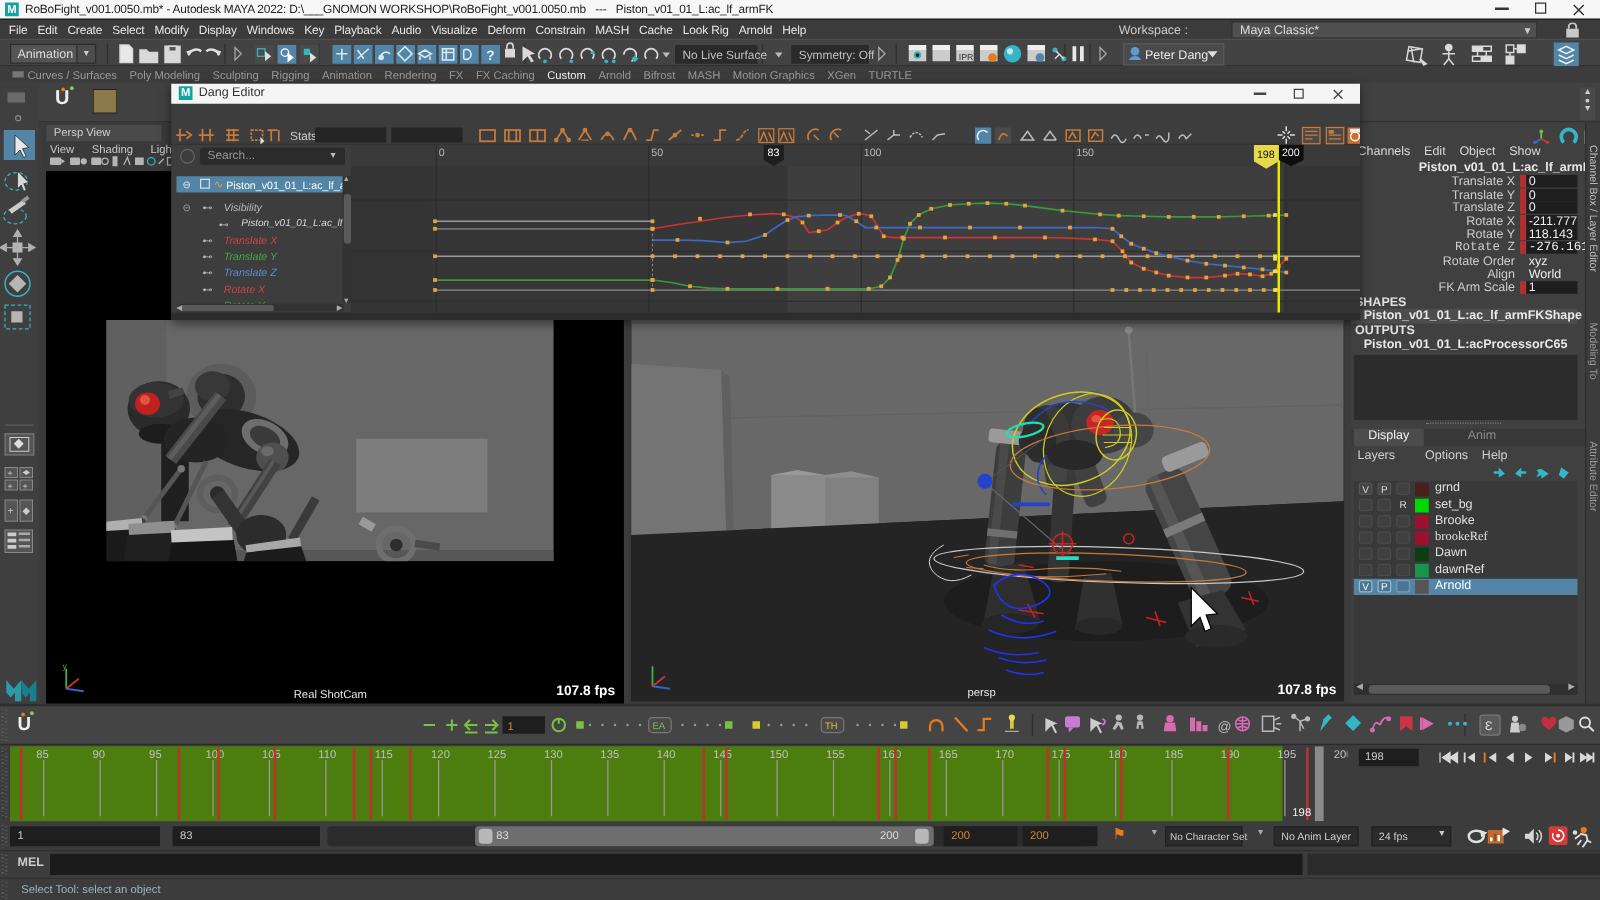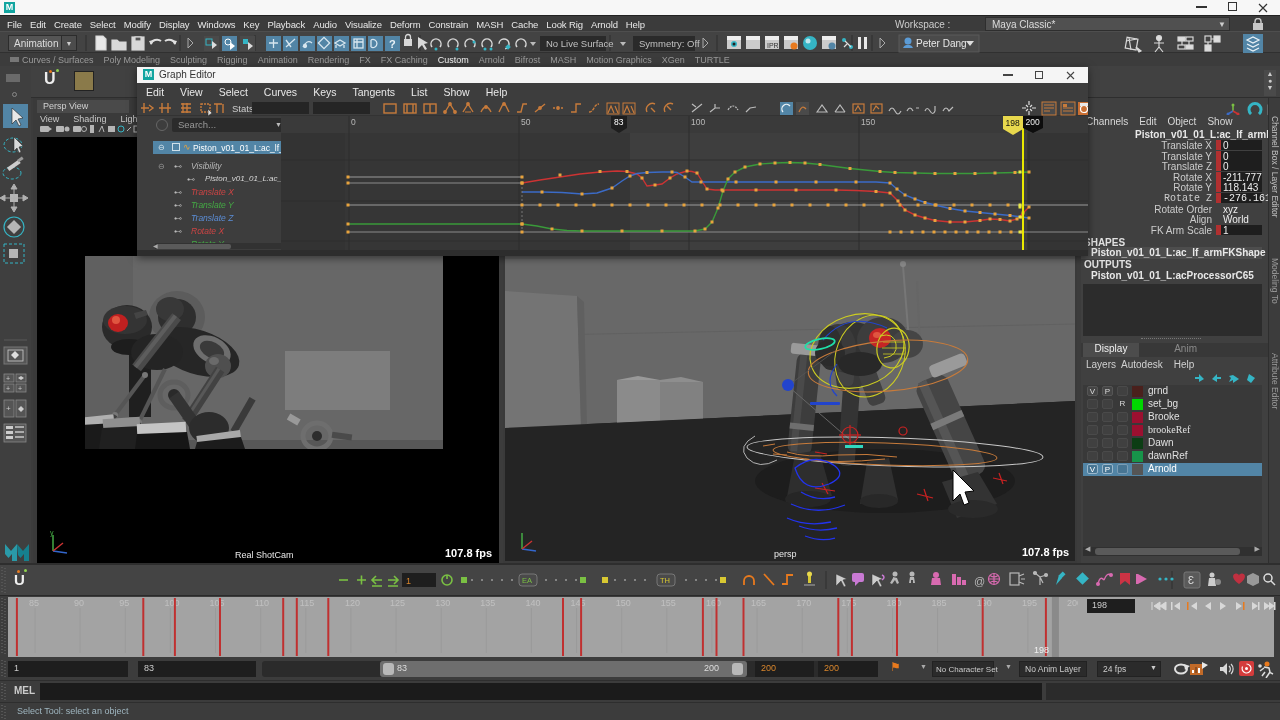--- a/index.html
+++ b/index.html
@@ -7,20 +7,21 @@
     font-family:"Liberation Sans", sans-serif; }
   .abs { position:absolute; }
   #stage { position:relative; width:1280px; height:720px; }
 </style>
 </head>
 <body>
 <div id="stage">
 
 <div class="abs" style="left:0;top:0;width:1280px;height:15px;background:#f7f7f7;">
   <div class="abs" style="left:4px;top:2px;width:11px;height:11px;background:#12a5a0;color:#fff;font-size:9px;font-weight:bold;text-align:center;line-height:11px;">M</div>
+  <div class="abs" style="left:20px;top:2px;font-size:9.5px;color:#222;letter-spacing:-0.15px;">RoBoFight_v001.0050.mb* - Autodesk MAYA 2022: D:\___GNOMON WORKSHOP\RoBoFight_v001.0050.mb&nbsp;&nbsp;&nbsp;---&nbsp;&nbsp;&nbsp;Piston_v01_01_L:ac_lf_armFK</div>
   <div class="abs" style="left:1196px;top:6px;width:11px;height:2px;background:#333;"></div>
   <div class="abs" style="left:1228px;top:2px;width:9px;height:9px;border:1.5px solid #333;"></div>
   <svg class="abs" style="left:1258px;top:3px;" width="10" height="10">
         <path d="M1 1 L9 9 M9 1 L1 9" stroke="#333" stroke-width="1.2"></path>
       </svg>
 </div>
 
 <div class="abs" style="left:0;top:15px;width:1280px;height:16px;background:#3b3b3b;border-top:1px solid #222;">
   <div class="abs" style="left:7px;top:3px;font-size:9.5px;color:#e8e8e8;letter-spacing:-0.1px;">
     <span style="margin-right:8px;">File</span><span style="margin-right:8px;">Edit</span><span style="margin-right:8px;">Create</span><span style="margin-right:8px;">Select</span><span style="margin-right:8px;">Modify</span><span style="margin-right:8px;">Display</span><span style="margin-right:8px;">Windows</span><span style="margin-right:8px;">Key</span><span style="margin-right:8px;">Playback</span><span style="margin-right:8px;">Audio</span><span style="margin-right:8px;">Visualize</span><span style="margin-right:8px;">Deform</span><span style="margin-right:8px;">Constrain</span><span style="margin-right:8px;">MASH</span><span style="margin-right:8px;">Cache</span><span style="margin-right:8px;">Look Rig</span><span style="margin-right:8px;">Arnold</span><span>Help</span>
@@ -593,21 +594,21 @@
   </div>
   <div class="abs" style="left:3px;top:161px;font-size:10px;font-weight:bold;color:#e0e0e0;">OUTPUTS</div>
   <div class="abs" style="left:10px;top:172px;font-size:10px;font-weight:bold;color:#e8e8e8;">Piston_v01_01_L:acProcessorC65</div>
   <div class="abs" style="left:2px;top:186px;width:179px;height:52px;background:#2c2c2c;"></div>
   <div class="abs" style="left:60px;top:240px;width:60px;height:3px;border-top:1px dotted #777;"></div>
 
   <div class="abs" style="left:0px;top:245px;width:187px;height:14px;background:#383838;">
     <div class="abs" style="left:2px;top:0;width:56px;height:14px;background:#4c4c4c;font-size:10px;color:#f0f0f0;text-align:center;padding-top:0px;">Display</div>
     <div class="abs" style="left:60px;top:0;width:56px;height:14px;font-size:10px;color:#8a8a8a;text-align:right;">Anim</div>
   </div>
-  <div class="abs" style="left:5px;top:261px;font-size:10px;color:#d0d0d0;"><span style="margin-right:5px;">Layers</span><span style="margin-right:11px;">Autodesk</span><span>Help</span></div>
+  <div class="abs" style="left:5px;top:261px;font-size:10px;color:#d0d0d0;"><span style="margin-right:24px;">Layers</span><span style="margin-right:11px;">Options</span><span>Help</span></div>
   <svg width="70" height="12" style="position:absolute;left:112px;top:274px;">
     <g fill="#35b5c5">
       <polygon points="6,2 11,7 6,10 6,7 2,7 2,5 6,5"></polygon>
       <polygon points="24,2 19,7 24,10 24,7 28,7 28,5 24,5"></polygon>
       <polygon points="40,3 46,7 40,11 40,8 36,10 38,6 36,4"></polygon>
       <polygon points="56,2 62,6 58,11 54,8"></polygon>
     </g>
   </svg>
 
   <div class="abs" style="left:2px;top:287px;width:179px;height:162px;background:#393939;" id="layers">
@@ -671,33 +672,28 @@
 <div class="abs" style="left:1268px;top:98px;width:12px;height:465px;background:#3c3c3c;border-left:1px solid #2e2e2e;">
   <div class="abs" style="left:1px;top:18px;font-size:8.5px;color:#c0c0c0;writing-mode:vertical-rl;white-space:nowrap;">Channel Box / Layer Editor</div>
   <div class="abs" style="left:1px;top:160px;font-size:8.5px;color:#9a9a9a;writing-mode:vertical-rl;white-space:nowrap;">Modeling To</div>
   <div class="abs" style="left:1px;top:255px;font-size:8.5px;color:#9a9a9a;writing-mode:vertical-rl;white-space:nowrap;">Attribute Editor</div>
 </div>
 
 <div class="abs" style="left:137px;top:67px;width:951px;height:189px;background:#3d3d3d;box-shadow:0 2px 8px rgba(0,0,0,0.5);" id="graphed">
 
   <div class="abs" style="left:0;top:0;width:951px;height:16px;background:#f5f5f5;">
     <div class="abs" style="left:6px;top:2px;width:11px;height:11px;background:#12a5a0;color:#fff;font-size:9px;font-weight:bold;text-align:center;line-height:11px;">M</div>
-    <div class="abs" style="left:22px;top:2px;font-size:10px;color:#333;">Graph Editor</div>
+    <div class="abs" style="left:22px;top:2px;font-size:10px;color:#333;">Dang Editor</div>
     <div class="abs" style="left:866px;top:7px;width:10px;height:1.5px;background:#444;"></div>
     <div class="abs" style="left:898px;top:4px;width:8px;height:8px;border:1px solid #444;"></div>
     <svg class="abs" style="left:929px;top:4px;" width="9" height="9">
           <path d="M1 1 L8 8 M8 1 L1 8" stroke="#444" stroke-width="1.1"></path>
         </svg>
   </div>
 
-  <div class="abs" style="left:0;top:16px;width:951px;height:17px;background:#3d3d3d;">
-    <div class="abs" style="left:9px;top:3px;font-size:10.5px;color:#e8e8e8;">
-      <span style="margin-right:16px;">Edit</span><span style="margin-right:16px;">View</span><span style="margin-right:16px;">Select</span><span style="margin-right:16px;">Curves</span><span style="margin-right:16px;">Keys</span><span style="margin-right:16px;">Tangents</span><span style="margin-right:16px;">List</span><span style="margin-right:16px;">Show</span><span>Help</span>
-    </div>
-  </div>
 
   <div class="abs" style="left:0;top:33px;width:951px;height:16px;background:#3d3d3d;border-bottom:1px solid #333;" id="getoolbar">
     <svg width="951" height="16">
       <g stroke="#c77b3b" stroke-width="1.4" fill="none">
         <path d="M7 3 v10 M4 8 h8 M12 5 l4 3 -4 3"></path>
         <path d="M25 3 v10 M31 3 v10 M22 8 h12"></path>
         <path d="M44 4 h10 M44 8 h10 M44 12 h10 M46 3 v10 M50 3 v10"></path>
         <rect x="64" y="4" width="9" height="8" stroke-dasharray="2 1"></rect>
         <path d="M80 4 v9 M77 4 h8 M86 4 v9"></path>
       </g>
@@ -800,21 +796,21 @@
         <rect x="924" y="2" width="14" height="13" fill="#4a4a4a" stroke="#c77b3b" stroke-width="1"></rect>
             <path d="M926 8 h10 M926 11 h10" stroke="#c77b3b" stroke-width="1"></path>
             <rect x="926" y="4" width="4" height="3" fill="#c77b3b"></rect>
         <rect x="941" y="2" width="13" height="13" fill="#c96f33"></rect>
             <circle cx="947" cy="9" r="3.5" fill="none" stroke="#fff" stroke-width="1.2"></circle>
             <rect x="943" y="3" width="8" height="3" fill="#e8e8e8"></rect>
       </g>
     </svg>
   </div>
 
-  <div class="abs" style="left:16px;top:49px;width:144px;height:133px;background:#3d3d3d;overflow:hidden;" id="gepanel">
+  <div class="abs" style="left:4px;top:49px;width:144px;height:133px;background:#3d3d3d;overflow:hidden;" id="gepanel">
     <div class="abs" style="left:3px;top:3px;width:12px;height:12px;border:1px solid #666;border-radius:50%;"></div>
     <div class="abs" style="left:19px;top:2px;width:116px;height:14px;background:#2b2b2b;border-radius:2px;">
       <div class="abs" style="left:6px;top:1px;font-size:9.5px;color:#999;">Search...</div>
       <div class="abs" style="right:6px;top:3px;font-size:7px;color:#bbb;">▼</div>
     </div>
 
     <div class="abs" style="left:0;top:25px;width:135px;height:13px;background:#5285a6;overflow:hidden;white-space:nowrap;">
       <span class="abs" style="left:5px;top:2px;font-size:8px;color:#dce9f0;">⊖</span>
       <span class="abs" style="left:19px;top:2px;width:8px;height:8px;border:1px solid #cfe0ea;"></span>
       <span class="abs" style="left:30px;top:1px;font-size:9px;color:#e8a33d;">∿</span>
@@ -1173,21 +1169,21 @@
     <polygon points="1253,7 1259,10 1259,17 1253,20 1247,17 1247,10" fill="#999"></polygon>
     <g stroke="#ddd" stroke-width="1.5" fill="none">
           <circle cx="1268" cy="12" r="4"></circle>
           <line x1="1271" y1="15" x2="1275" y2="19"></line>
         </g>
   </svg>
 </div>
 
 <div class="abs" style="left:0;top:596px;width:1280px;height:62px;background:#3c3c3c;">
   <div class="abs" style="left:1px;top:2px;width:5px;height:56px;background-image:repeating-linear-gradient(to bottom,#555 0 1px,transparent 1px 3px),repeating-linear-gradient(to bottom,#555 0 1px,transparent 1px 3px);background-size:2px 100%,2px 100%;background-position:0 0,3px 1px;background-repeat:repeat-y;"></div>
-      <div class="abs" style="left:8px;top:1px;width:1266px;height:60px;background:#a3a3a3;" id="timeline">
+      <div class="abs" style="left:8px;top:1px;width:1018px;height:60px;background:#4d7c0f;" id="timeline">
         <svg width="1070" height="60" style="position:absolute;left:0;top:0;">
           <line x1="27.0" y1="11" x2="27.0" y2="56" stroke="#9a9a9a" stroke-width="1"></line>
           <text x="21.0" y="9" fill="#c0c0c0" font-size="9">85</text>
           <line x1="72.1" y1="11" x2="72.1" y2="56" stroke="#9a9a9a" stroke-width="1"></line>
           <text x="66.1" y="9" fill="#c0c0c0" font-size="9">90</text>
           <line x1="117.3" y1="11" x2="117.3" y2="56" stroke="#9a9a9a" stroke-width="1"></line>
           <text x="111.3" y="9" fill="#c0c0c0" font-size="9">95</text>
           <line x1="162.4" y1="11" x2="162.4" y2="56" stroke="#9a9a9a" stroke-width="1"></line>
           <text x="156.4" y="9" fill="#c0c0c0" font-size="9">100</text>
           <line x1="207.5" y1="11" x2="207.5" y2="56" stroke="#9a9a9a" stroke-width="1"></line>

